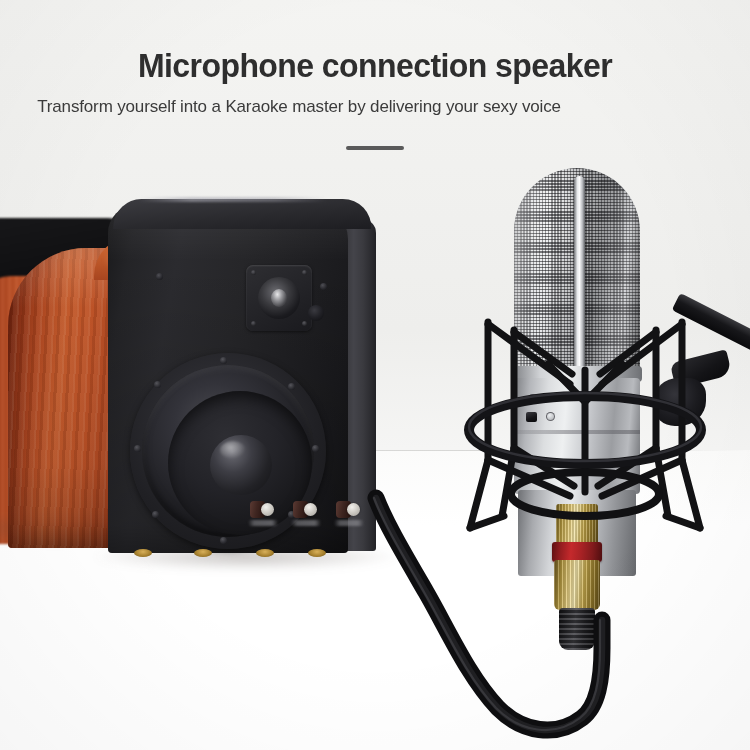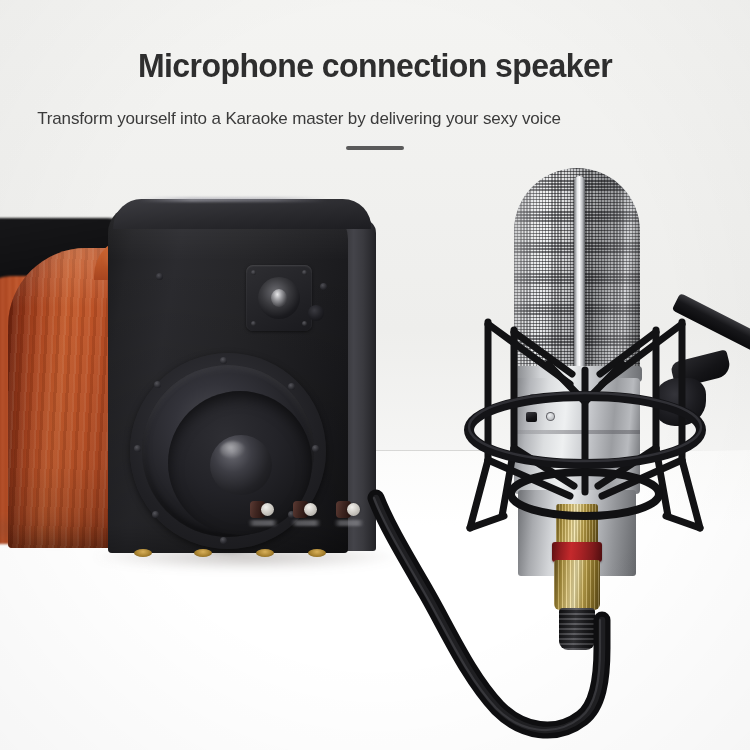--- a/index.html
+++ b/index.html
@@ -24,21 +24,21 @@
     z-index:60; text-align:center; pointer-events:none;
   }
   .title {
     position:absolute; top:46px; left:0; width:750px;
     font-size:33px; font-weight:bold; color:#2e2e2e;
     letter-spacing:-0.6px; line-height:40px;
     font-family:"Liberation Sans", sans-serif;
     transform:scaleX(0.97); transform-origin:center;
   }
   .subtitle {
-    position:absolute; top:107px; left:0; width:598px;
+    position:absolute; top:95px; left:0; width:598px;
     font-size:17px; font-weight:400; color:#3b3b3b;
     letter-spacing:-0.15px; line-height:24px;
   }
   .divider {
     position:absolute; top:146px; left:50%; margin-left:-29px;
     width:58px; height:4px; background:#5a5a5a; border-radius:2px;
   }
 
   
   .floor {

